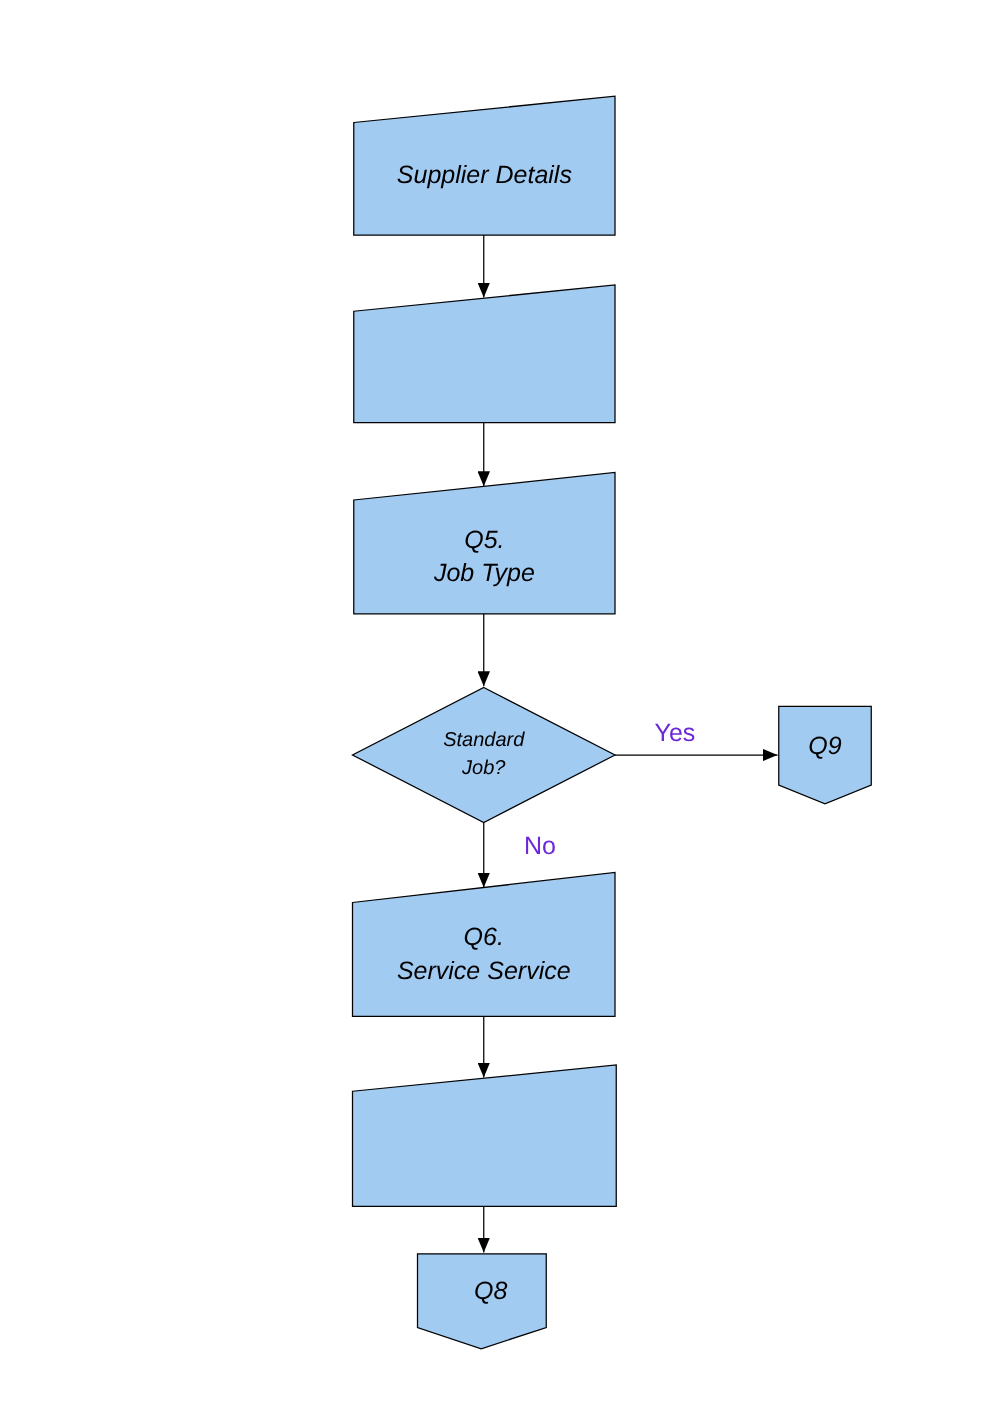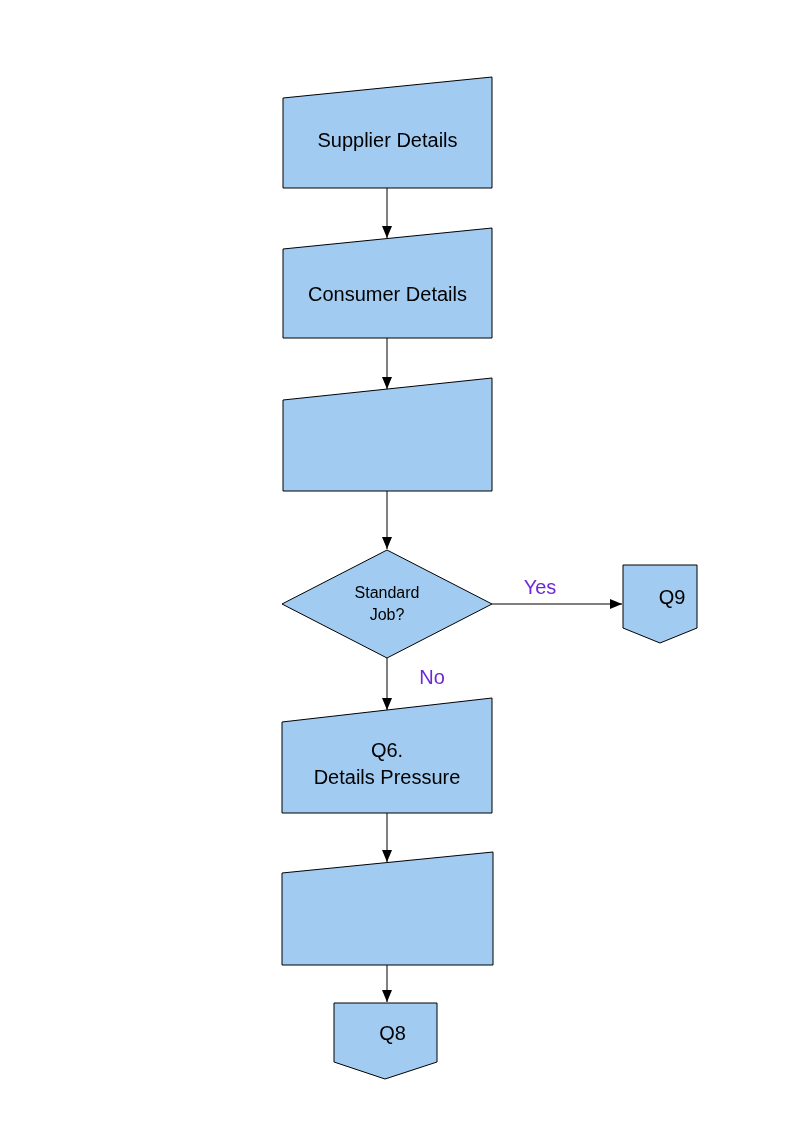--- a/index.html
+++ b/index.html
@@ -32,20 +32,21 @@
     position: absolute;
     display: flex;
     align-items: center;
     justify-content: center;
     text-align: center;
     white-space: pre-line;
     font-size: 20px;
     line-height: 1.35;
     color: #000000;
     pointer-events: none;
+    font-style: italic;
   }
   .node-label.small {
     font-size: 16px;
   }
   .edge-label {
     position: absolute;
     display: flex;
     align-items: center;
     justify-content: center;
     font-size: 20px;
@@ -85,30 +86,31 @@
     <line x1="387" y1="338" x2="387" y2="389" marker-end="url(#arrowhead)"></line>
     <line x1="387" y1="491" x2="387" y2="549" marker-end="url(#arrowhead)"></line>
     <line x1="492" y1="604" x2="622" y2="604" marker-end="url(#arrowhead)"></line>
     <line x1="387" y1="658" x2="387" y2="710" marker-end="url(#arrowhead)"></line>
     <line x1="387" y1="813" x2="387" y2="862" marker-end="url(#arrowhead)"></line>
     <line x1="387" y1="965" x2="387" y2="1002" marker-end="url(#arrowhead)"></line>
   </svg>
 
   <div class="node-label" style="left:283px; top:93px; width:209px; height:95px;">Supplier Details</div>
 
-  <div class="node-label" style="left:283px; top:244px; width:209px; height:100px;">Consumer Details</div>
 
+  <div class="node-label" style="left:283px; top:395px; width:209px; height:102px;">Q5.
+Job Type</div>
 
   <div class="node-label small" style="left:282px; top:550px; width:210px; height:108px;">Standard
 Job?</div>
 
-  <div class="node-label" style="left:623px; top:565px; width:74px; height:64px;margin-left:12px;">Q9</div>
+  <div class="node-label" style="left:623px; top:565px; width:74px; height:64px;">Q9</div>
 
   <div class="node-label" style="left:282px; top:714px; width:210px; height:100px;">Q6.
-Details Pressure</div>
+Service Service</div>
 
 
   <div class="node-label" style="left:334px; top:1003px; width:117px; height:60px;">Q8</div>
 
   <div class="edge-label" style="left:505px; top:573px; width:70px; height:28px;">Yes</div>
 
   <div class="edge-label" style="left:408px; top:663px; width:48px; height:28px;">No</div>
 
 </div>
 

